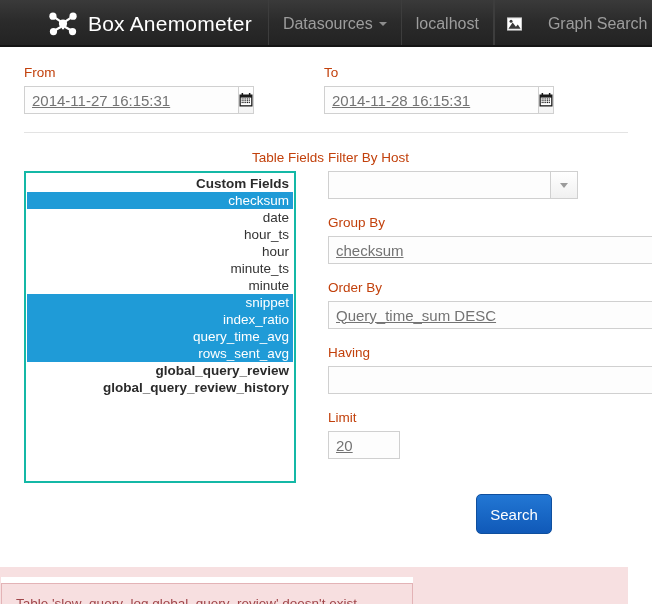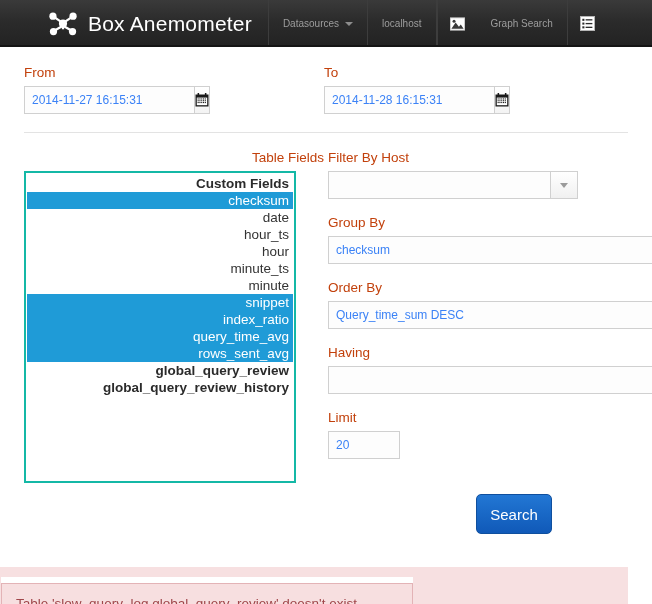--- a/index.html
+++ b/index.html
@@ -41,21 +41,21 @@
     color: #ffffff;
     font-size: 21px;
     letter-spacing: 0.2px;
     white-space: nowrap;
   }
   .nav-item {
     display: flex;
     align-items: center;
     padding: 0 14px;
     color: #9d9d9d;
-    font-size: 10px;
+    font-size: 16px;
     white-space: nowrap;
     height: 47px;
     border-right: 1px solid #3d3d3d;
   }
   .nav-item.nogap { border-right: none; }
   .caret-down {
     display: inline-block;
     margin-left: 6px;
     width: 0; height: 0;
     border-left: 4px solid transparent;
@@ -85,26 +85,27 @@
   .input-group { display: flex; width: 180px; }
   .input-group .form-input {
     flex: 1 1 auto;
     border-right: none;
     border-radius: 0;
   }
   .form-input {
     height: 28px;
     border: 1px solid #d0d0d0;
     background: #fdfdfd;
-    font-size: 12px;
-    color: #3b82f6;
+    font-size: 15px;
+    color: #737373;
     padding: 0 7px;
     font-family: "Liberation Sans", sans-serif;
     outline: none;
     border-radius: 0;
+    text-decoration: underline;
   }
   .addon-btn {
     width: 28px; height: 28px;
     border: 1px solid #d0d0d0;
     background: linear-gradient(to bottom,#ffffff,#f3f3f3);
     display: flex; align-items: center; justify-content: center;
     cursor: pointer;
     font-size: 13px;
     color: #1a1a1a;
     padding: 0;

